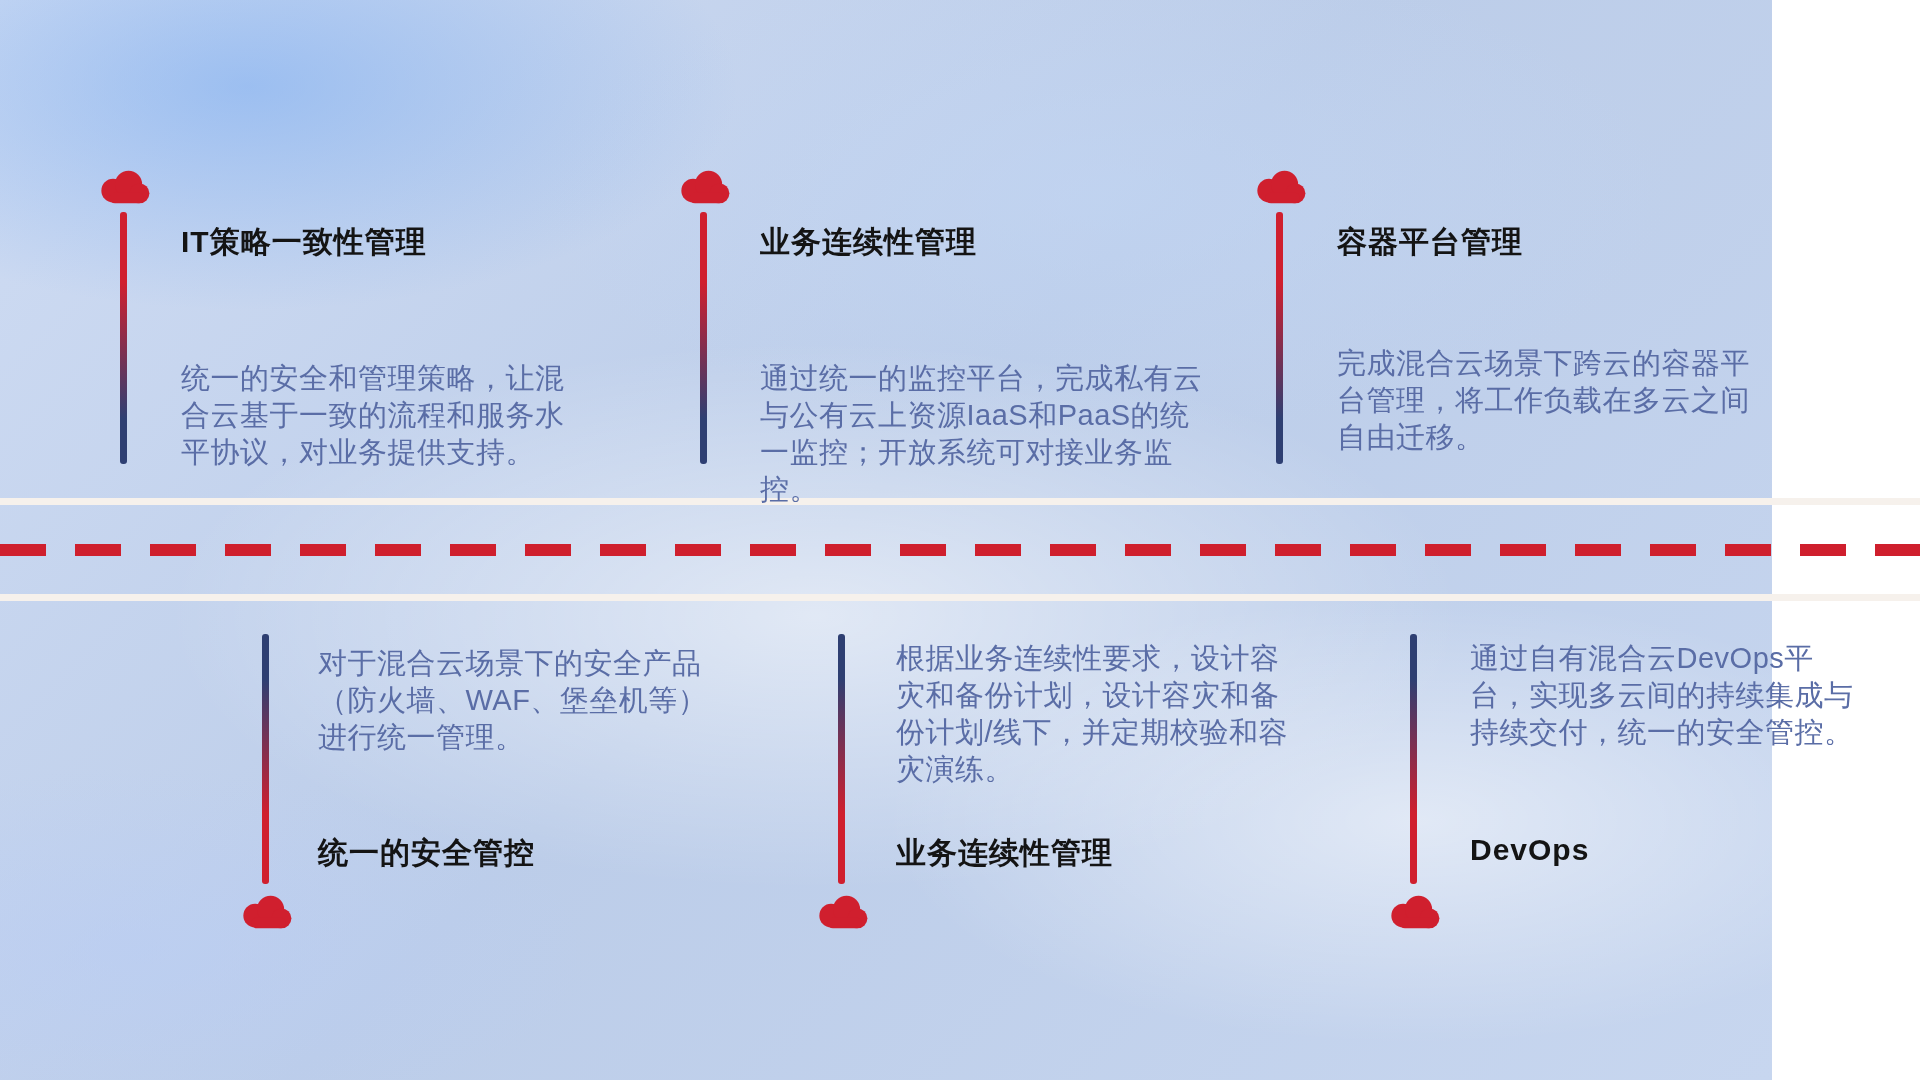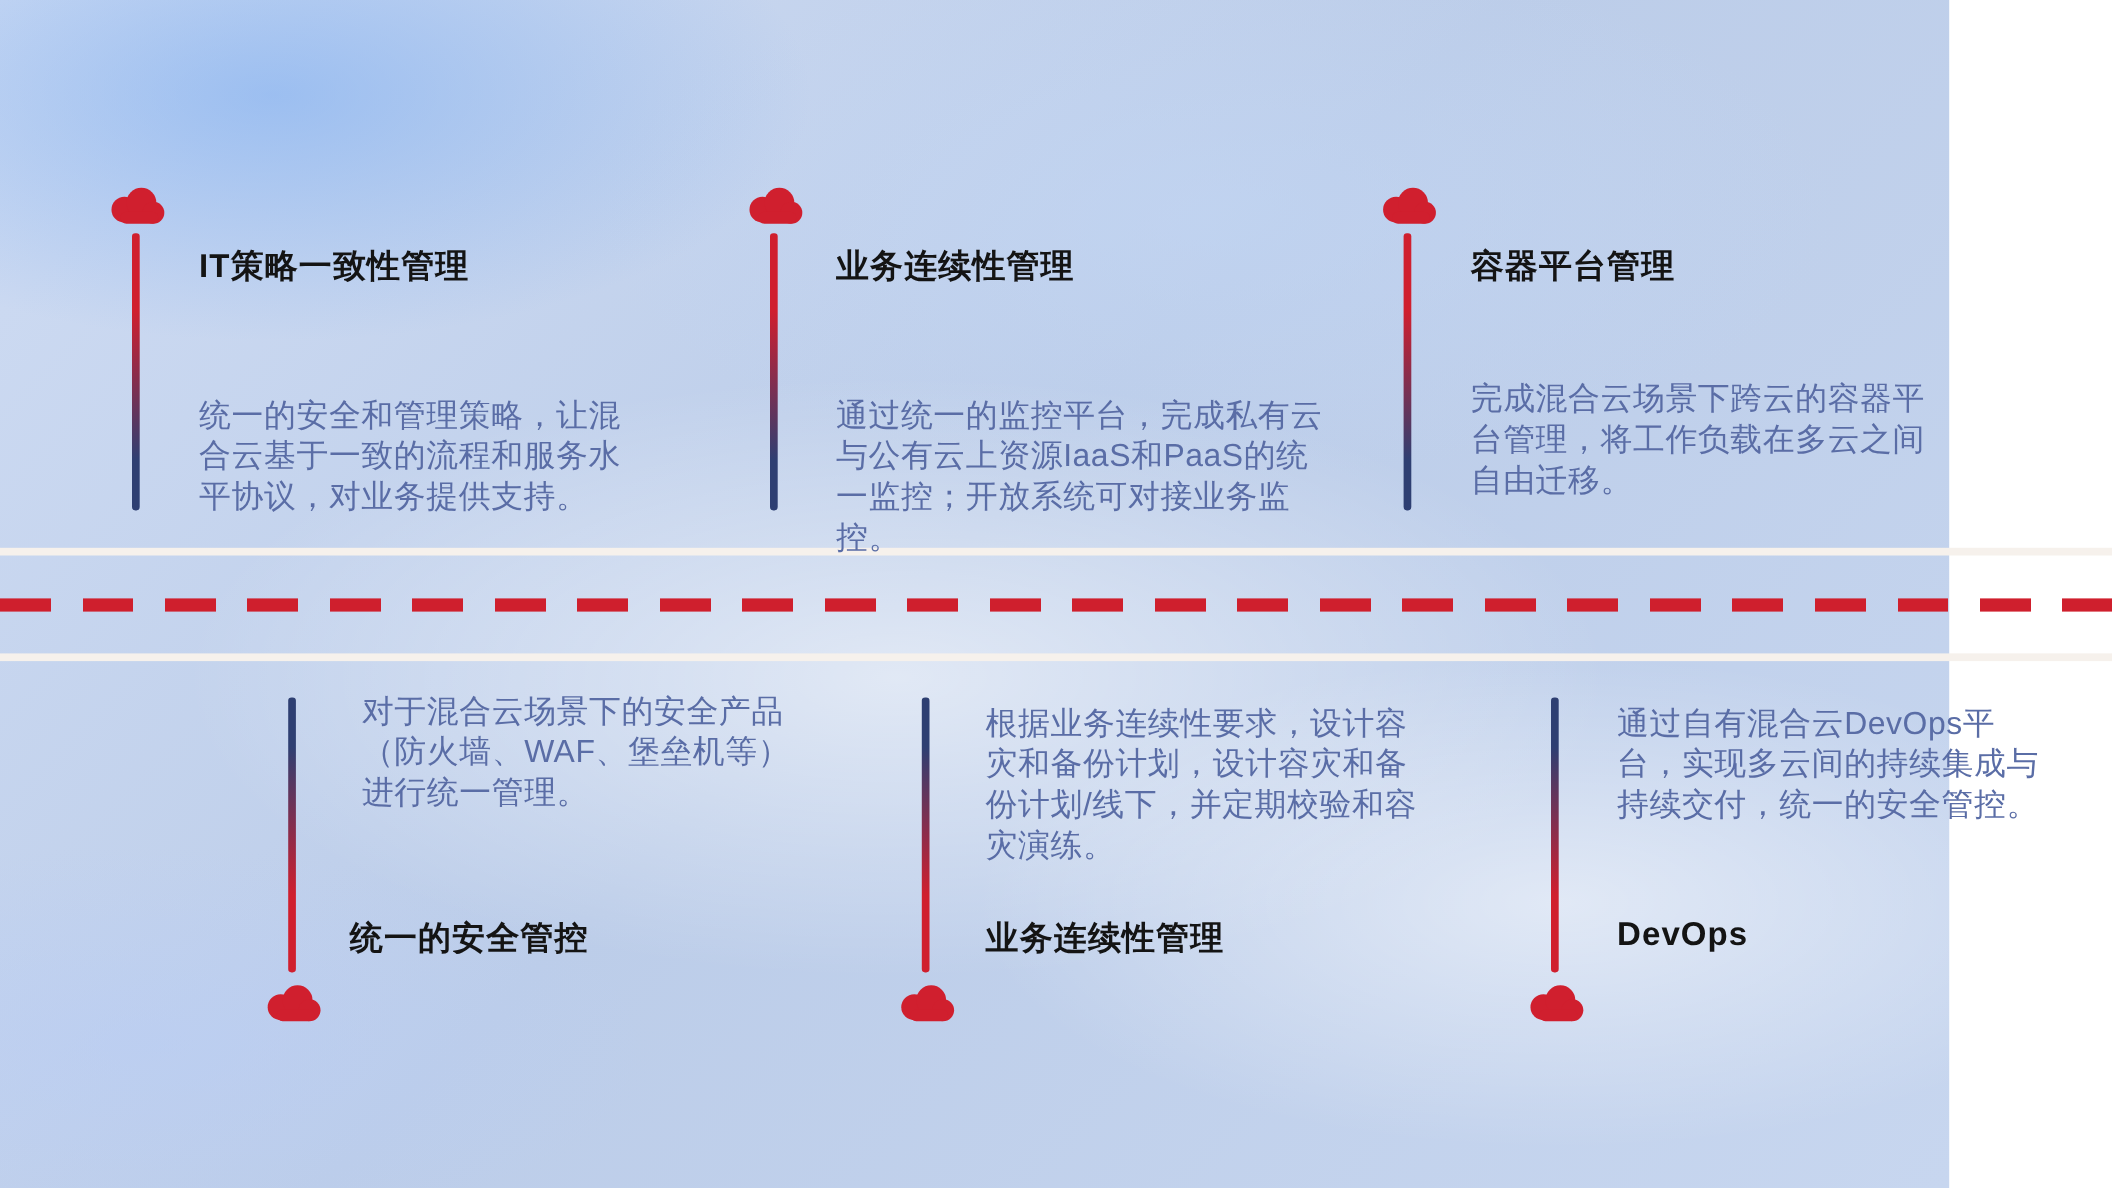--- a/index.html
+++ b/index.html
@@ -116,21 +116,21 @@
     <div class="cloud" style="left:237px; top:893px;">
       <svg viewBox="0 0 64 40" aria-hidden="true">
         <g class="cloud-fill" fill="#d01f2e">
             <circle cx="20" cy="24" r="13"></circle>
             <circle cx="37" cy="17" r="15"></circle>
             <circle cx="49" cy="27" r="11"></circle>
             <rect x="16" y="26" width="38" height="12" rx="6"></rect>
           </g>
       </svg>
     </div>
-    <div class="item-desc" style="left: 318px; top: 629px; width: 408px; color: rgb(90, 109, 166); margin-left: 11px;">对于混合云场景下的安全产品（防火墙、WAF、堡垒机等）进行统一管理。</div>
+    <div class="item-desc" style="left: 318px; top: 645px; width: 408px; color: rgb(90, 109, 166);">对于混合云场景下的安全产品（防火墙、WAF、堡垒机等）进行统一管理。</div>
     <div class="item-title" style="left: 318px; top: 833px; color: rgb(20, 20, 20);">统一的安全管控</div>
   </div>
 
   <div class="item">
     <div class="connector up" style="left:838px; top:634px; height:250px;"></div>
     <div class="cloud" style="left:813px; top:893px;">
       <svg viewBox="0 0 64 40" aria-hidden="true">
         <g class="cloud-fill" fill="#d01f2e">
             <circle cx="20" cy="24" r="13"></circle>
             <circle cx="37" cy="17" r="15"></circle>

